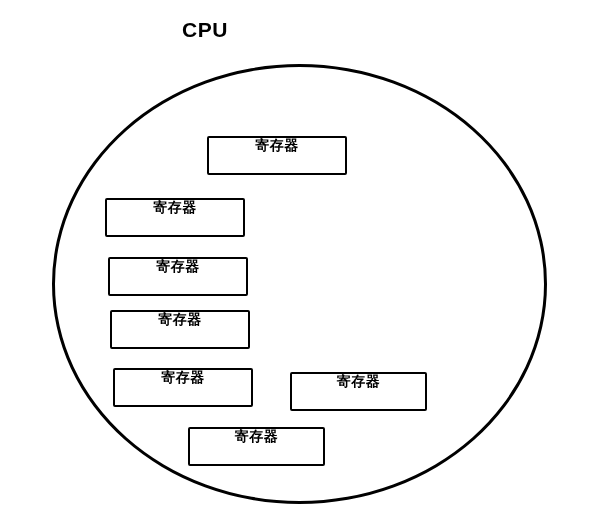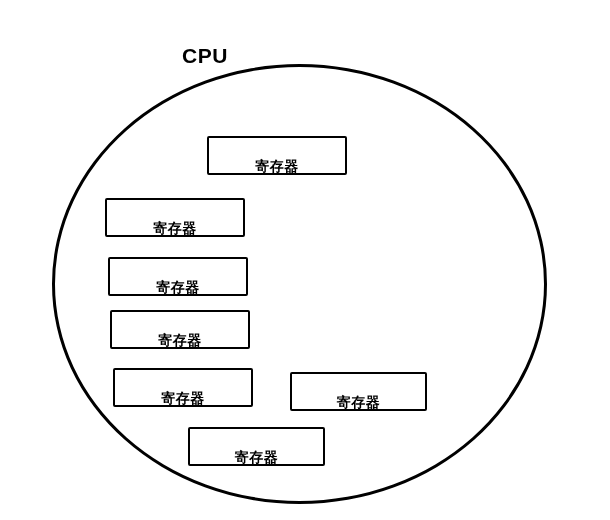--- a/index.html
+++ b/index.html
@@ -25,21 +25,20 @@
     left: 0;
     top: 17px;
     width: 410px;
     text-align: center;
     font-size: 21px;
     font-weight: bold;
     color: #000000;
     letter-spacing: 0.5px;
     line-height: 26px;
     white-space: nowrap;
-    margin-top: 26px;
   }
   
   .cpu-circle {
     position: absolute;
     left: 52px;
     top: 64px;
     width: 495px;
     height: 440px;
     box-sizing: border-box;
     border: 3px solid #000000;
@@ -47,21 +46,21 @@
     background: transparent;
   }
   
   .register-box {
     position: absolute;
     box-sizing: border-box;
     border: 2.5px solid #000000;
     border-radius: 2px;
     background: #ffffff;
     display: flex;
-    align-items: flex-end;
+    align-items: flex-start;
     justify-content: center;
   }
   .register-label {
     font-size: 14px;
     font-weight: bold;
     color: #000000;
     line-height: 1;
     letter-spacing: 0.5px;
     white-space: nowrap;
     font-family: "DejaVu Sans", "Liberation Sans", sans-serif;

